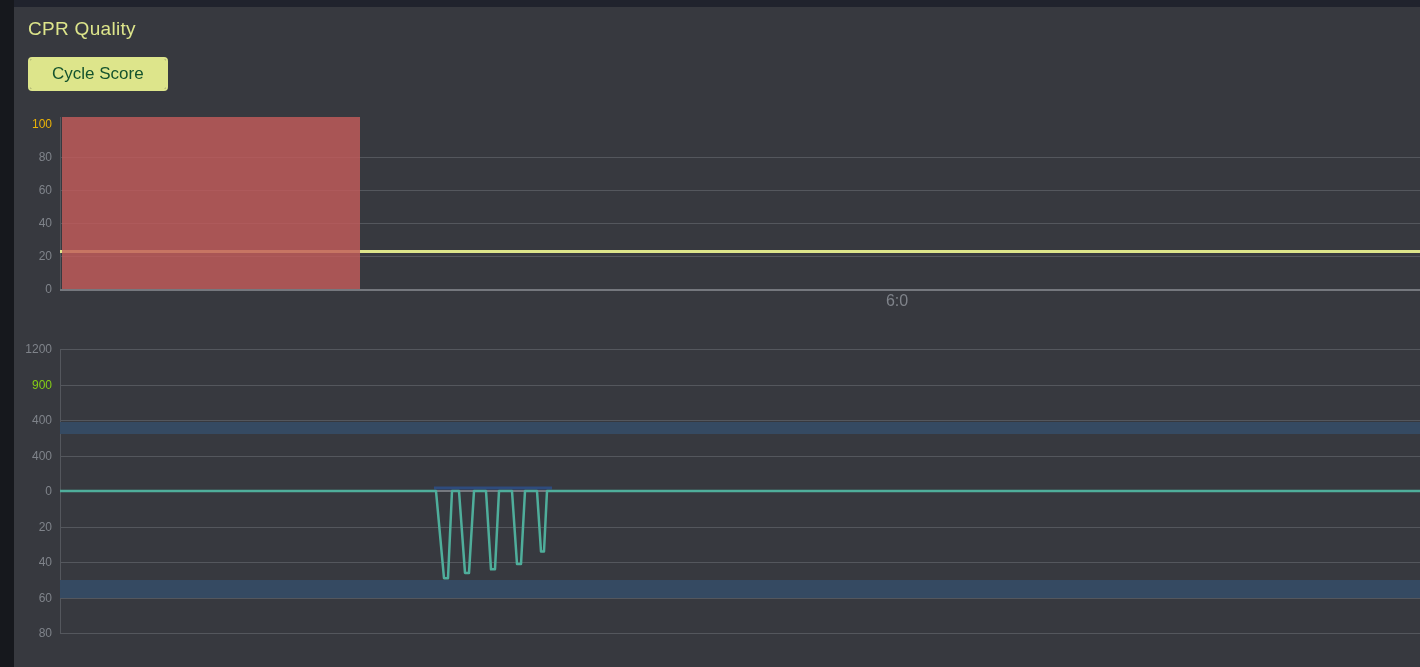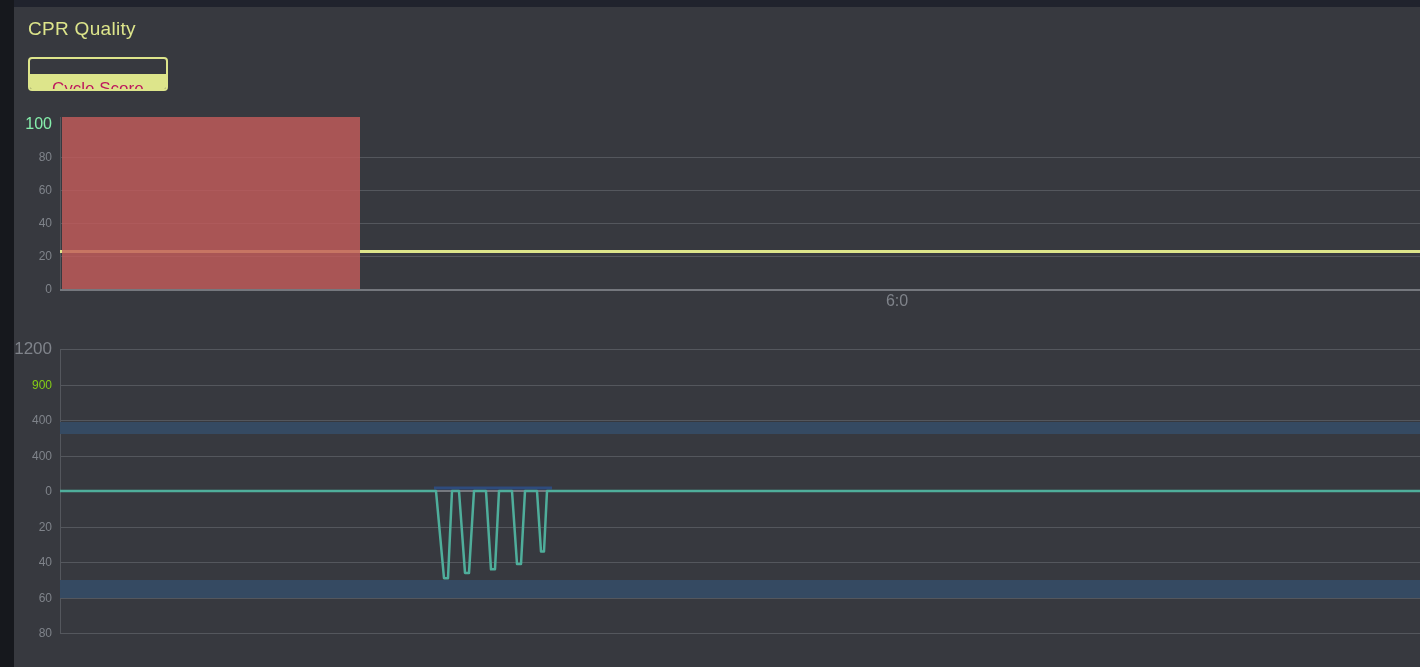--- a/index.html
+++ b/index.html
@@ -29,41 +29,41 @@
 </head>
 <body>
 
 <div id="stage" style="background: rgb(55, 57, 63);">
   <div class="frame-top" style="background: rgb(32, 35, 45);"></div>
   <div class="frame-left" style="background: rgb(22, 24, 29);"></div>
 
   <div id="page-title" style="color: rgb(221, 229, 139);">CPR Quality</div>
 
   <div id="tab-group" style="border-color: rgb(221, 229, 139);">
-    <div class="tab selected" style="background: rgb(221, 229, 139); color: #be185d; margin-top: 15px;">Cycle Score</div>
+    <div class="tab selected" style="background: rgb(221, 229, 139); color: #14532d;">Cycle Score</div>
   </div>
 
   <div id="chart-layer">
       <div style="position: absolute; left: 60px; top: 117px; width: 1px; height: 173px; background: rgb(84, 87, 93);"></div>
-      <div class="tick" style="position: absolute; left: 8px; top: 117px; color: #86efac; font-size: 16px;">100</div>
+      <div class="tick" style="position: absolute; left: 8px; top: 117px; color: #eab308; font-size: 12px;">100</div>
       <div class="tick" style="position: absolute; left: 8px; top: 150px; color: rgb(127, 131, 138); font-size: 12px;">80</div>
       <div style="position: absolute; left: 60px; top: 157px; width: 1360px; height: 1px; background: rgb(84, 87, 93);"></div>
       <div class="tick" style="position: absolute; left: 8px; top: 183px; color: rgb(127, 131, 138); font-size: 12px;">60</div>
       <div style="position: absolute; left: 60px; top: 190px; width: 1360px; height: 1px; background: rgb(84, 87, 93);"></div>
       <div class="tick" style="position: absolute; left: 8px; top: 216px; color: rgb(127, 131, 138); font-size: 12px;">40</div>
       <div style="position: absolute; left: 60px; top: 223px; width: 1360px; height: 1px; background: rgb(84, 87, 93);"></div>
       <div class="tick" style="position: absolute; left: 8px; top: 249px; color: rgb(127, 131, 138); font-size: 12px;">20</div>
       <div style="position: absolute; left: 60px; top: 256px; width: 1360px; height: 1px; background: rgb(84, 87, 93);"></div>
       <div class="tick" style="position: absolute; left: 8px; top: 282px; color: rgb(127, 131, 138); font-size: 12px;">0</div>
       <div style="position: absolute; left: 60px; top: 289px; width: 1360px; height: 2px; background: rgb(117, 120, 126);"></div>
       <div style="position: absolute; left: 60px; top: 250.05px; width: 1360px; height: 3px; background: rgb(221, 229, 139);"></div>
       <div style="position: absolute; left: 62px; top: 117px; width: 298px; height: 172px; background: rgba(194, 92, 90, 0.82);"></div>
       <div style="position: absolute; left: 877px; top: 292px; width: 40px; text-align: center; color: rgb(127, 131, 138); font-size: 16px;">6:0</div>
       <div style="position: absolute; left: 60px; top: 349px; width: 1px; height: 285px; background: rgb(84, 87, 93);"></div>
-      <div class="tick" style="position: absolute; left: 8px; top: 342px; color: rgb(127, 131, 138); font-size: 17px;">1200</div>
+      <div class="tick" style="position: absolute; left: 8px; top: 342px; color: rgb(127, 131, 138); font-size: 12px;">1200</div>
       <div style="position: absolute; left: 60px; top: 349px; width: 1360px; height: 1px; background: rgb(84, 87, 93);"></div>
       <div class="tick" style="position: absolute; left: 8px; top: 377.5px; color: #84cc16; font-size: 12px;">900</div>
       <div style="position: absolute; left: 60px; top: 384.5px; width: 1360px; height: 1px; background: rgb(84, 87, 93);"></div>
       <div class="tick" style="position: absolute; left: 8px; top: 413px; color: rgb(127, 131, 138); font-size: 12px;">400</div>
       <div style="position: absolute; left: 60px; top: 420px; width: 1360px; height: 1px; background: rgb(84, 87, 93);"></div>
       <div class="tick" style="position: absolute; left: 8px; top: 448.5px; color: rgb(127, 131, 138); font-size: 12px;">400</div>
       <div style="position: absolute; left: 60px; top: 455.5px; width: 1360px; height: 1px; background: rgb(84, 87, 93);"></div>
       <div class="tick" style="position: absolute; left: 8px; top: 484px; color: rgb(127, 131, 138); font-size: 12px;">0</div>
       <div class="tick" style="position: absolute; left: 8px; top: 519.6px; color: rgb(127, 131, 138); font-size: 12px;">20</div>
       <div style="position: absolute; left: 60px; top: 526.6px; width: 1360px; height: 1px; background: rgb(84, 87, 93);"></div>

